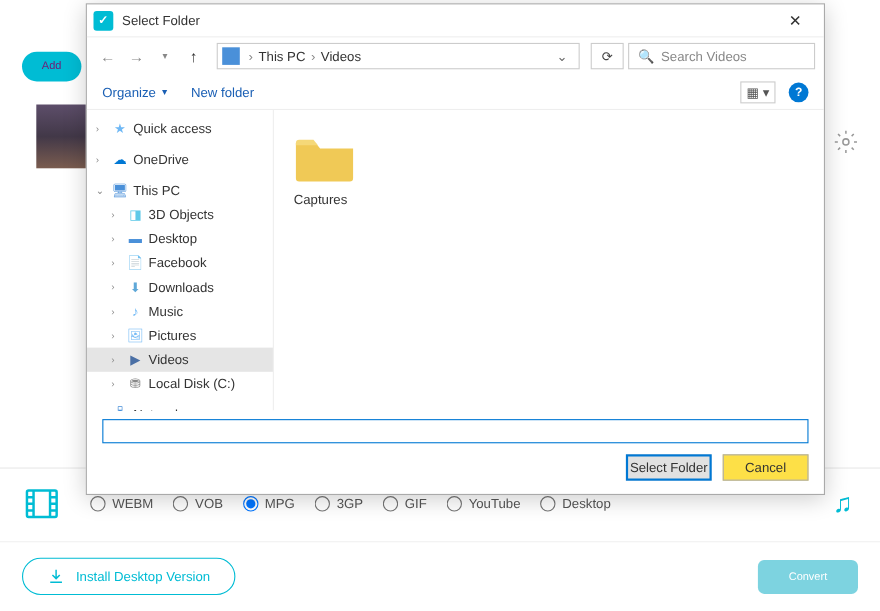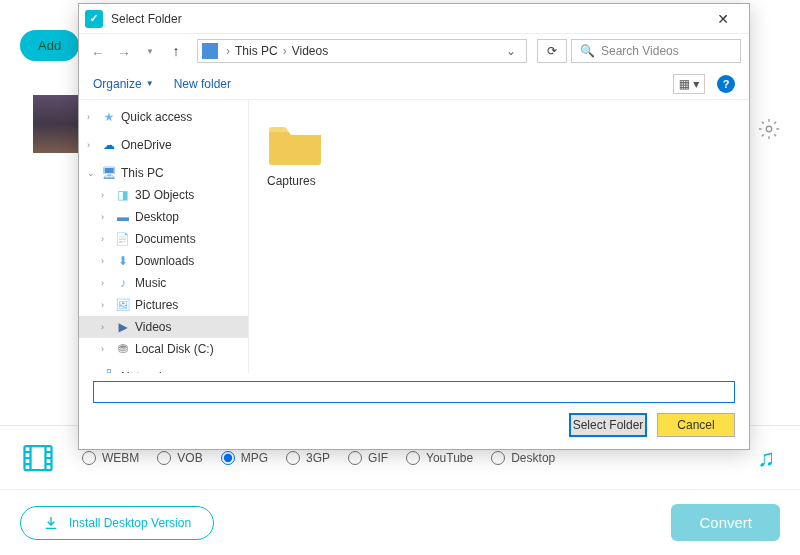--- a/index.html
+++ b/index.html
@@ -1,27 +1,27 @@
 <!DOCTYPE html>
 <html><head>
 <meta charset="utf-8">
 <style>
 *{box-sizing:border-box;margin:0;padding:0;font-family:"Segoe UI",Arial,sans-serif;font-size:12px}
 body{width:800px;height:555px;background:#fff;position:relative;overflow:hidden}
-.bg-add{position:absolute;top:30px;left:20px;background:#00bcd4;color:#14532d;padding:8px 18px;border-radius:20px;font-size:13px}
+.bg-add{position:absolute;top:47px;left:20px;background:#00bcd4;color:#701a75;padding:8px 18px;border-radius:20px;font-size:10px}
 .bg-thumb{position:absolute;top:95px;left:33px;width:98px;height:58px;background:linear-gradient(180deg,#5d4e6a 0%,#423848 50%,#7a5c4f 100%)}
 .bg-gear{position:absolute;top:118px;right:20px;width:22px;height:22px;color:#999}
 .bg-formats{position:absolute;bottom:65px;left:0;right:0;border-top:1px solid #e8e8e8;padding:14px 20px;display:flex;align-items:center;gap:18px}
 .bg-film{width:36px;height:36px;color:#00bcd4;margin-right:8px}
 .fmt{display:flex;align-items:center;gap:6px;color:#555;font-size:13px}
 .fmt input{width:14px;height:14px}
 .bg-music{position:absolute;right:25px;color:#00bcd4;font-size:24px}
 .bg-bottom{position:absolute;bottom:0;left:0;right:0;padding:14px 20px;display:flex;justify-content:space-between;align-items:center;border-top:1px solid #f0f0f0}
 .install-btn{display:flex;align-items:center;gap:10px;color:#00bcd4;border:1px solid #00bcd4;border-radius:20px;padding:8px 22px;font-size:14px;background:#fff}
-.convert-btn{background:#7dd3e0;color:#fff;border:none;border-radius:6px;padding:10px 28px;font-size:15px}
+.convert-btn{background:#7dd3e0;color:#fff;border:none;border-radius:6px;padding:10px 28px;font-size:10px}
 .dialog{position:absolute;top:3px;left:78px;width:672px;height:447px;background:#fff;border:1px solid #aaa;box-shadow:0 4px 20px rgba(0,0,0,.2);display:flex;flex-direction:column}
 .titlebar{height:30px;display:flex;align-items:center;padding:0 6px;border-bottom:1px solid #eee}
 .app-icon{width:18px;height:18px;background:#00bcd4;border-radius:3px;margin-right:8px;display:flex;align-items:center;justify-content:center;color:#fff;font-size:11px;font-weight:bold}
 .titlebar-title{flex:1;font-size:12px;color:#333}
 .close-btn{width:40px;height:28px;display:flex;align-items:center;justify-content:center;font-size:14px;color:#333}
 .navbar{height:34px;display:flex;align-items:center;padding:0 8px;gap:4px}
 .nav-arrow{width:22px;height:22px;display:flex;align-items:center;justify-content:center;color:#888;font-size:14px}
 .nav-arrow.enabled{color:#333}
 .path-box{flex:1;height:24px;border:1px solid #ccc;display:flex;align-items:center;padding:0 4px;margin:0 6px}
 .path-icon{width:16px;height:16px;background:#4a90d9;margin-right:6px}
@@ -181,21 +181,21 @@
           <span>3D Objects</span>
         </div>
       <div class="tree-item tree-indent">
           <span class="chev">›</span>
           <span class="ico" style="color:#4a90d9">▬</span>
           <span>Desktop</span>
         </div>
       <div class="tree-item tree-indent">
           <span class="chev">›</span>
           <span class="ico" style="color:#8fb9e0">📄</span>
-          <span>Documents</span>
+          <span>Facebook</span>
         </div>
       <div class="tree-item tree-indent">
           <span class="chev">›</span>
           <span class="ico" style="color:#5fa8d8">⬇</span>
           <span>Downloads</span>
         </div>
       <div class="tree-item tree-indent">
           <span class="chev">›</span>
           <span class="ico" style="color:#6fb8f5">♪</span>
           <span>Music</span>

